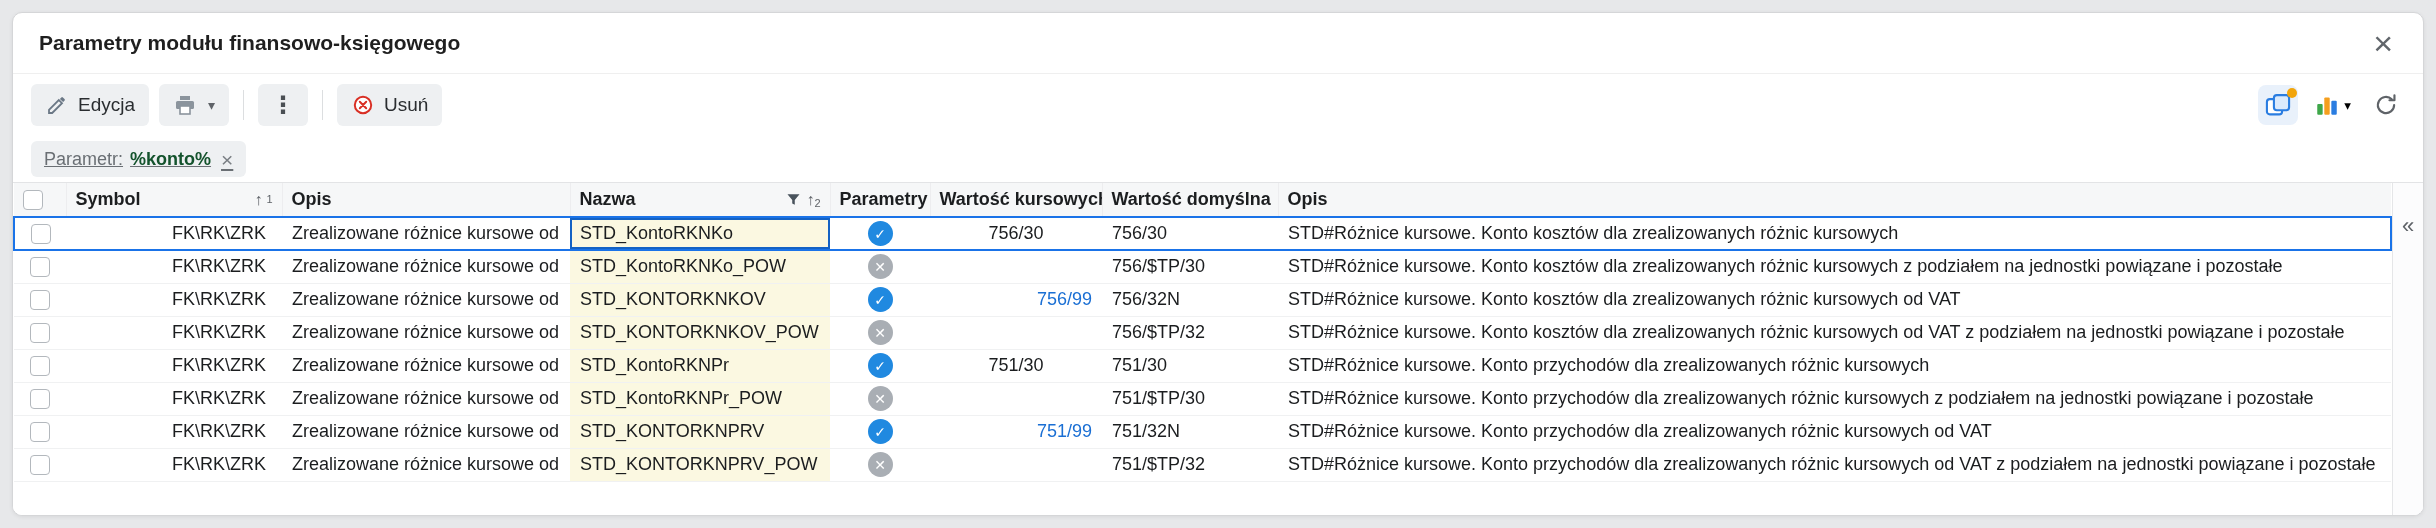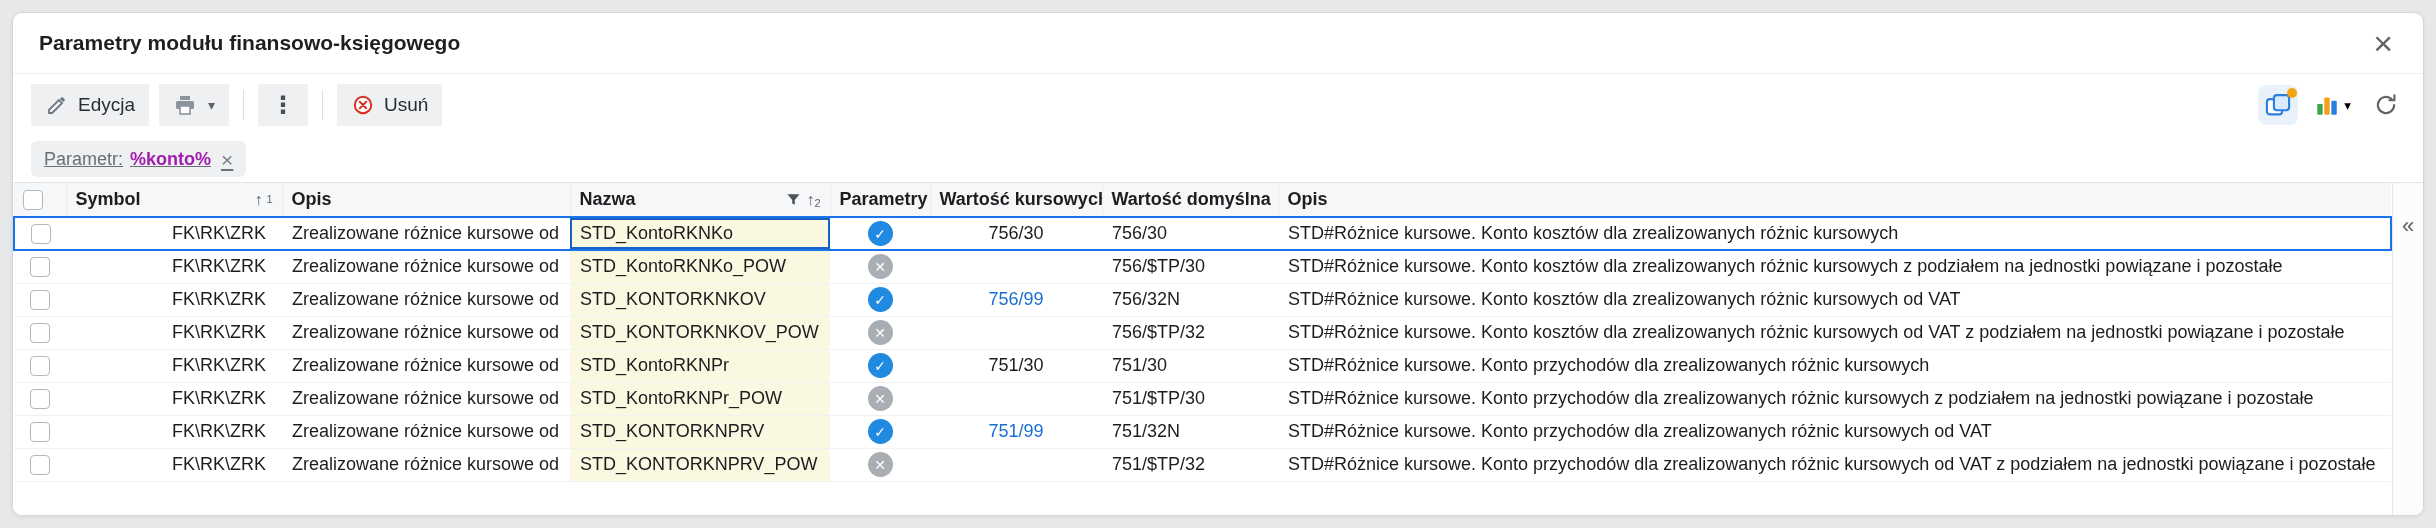--- a/index.html
+++ b/index.html
@@ -16,34 +16,34 @@
     display:flex;flex-direction:column;overflow:hidden;
   }
   
   .titlebar{height:60px;flex:0 0 auto;display:flex;align-items:center;padding:0 26px;border-bottom:1px solid #efefef;}
   .title{font-size:21px;font-weight:bold;color:#1f1f1f;}
   .close-btn{margin-left:auto;font-size:34px;line-height:1;color:#61666b;cursor:pointer;padding:0 4px;}
   
   .toolbar{height:62px;flex:0 0 auto;display:flex;align-items:center;gap:10px;padding:0 18px;}
   .tb-btn{
     display:inline-flex;align-items:center;gap:9px;height:42px;padding:0 14px;
-    background:#eef0f2;border:none;border-radius:0;font-size:19px;color:#2a2d30;
+    background:#eef0f2;border:none;border-radius:6px;font-size:19px;color:#2a2d30;
     font-family:inherit;cursor:pointer;white-space:nowrap;
   }
   .tb-btn .chev{font-size:14px;color:#5f6368;margin-left:2px;}
   .tb-sep{width:1px;height:30px;background:#dcdee0;margin:0 4px;flex:0 0 auto;}
   .kebab{font-size:24px;font-weight:bold;color:#4a4f54;padding:0 13px;letter-spacing:0;}
   .tb-spacer{flex:1;}
   .icon-btn{background:transparent;border:none;display:inline-flex;align-items:center;gap:4px;padding:6px;border-radius:8px;cursor:pointer;position:relative;}
   .icon-btn.hl{background:#e9f1fb;}
   .notif-dot{position:absolute;top:3px;right:1px;width:10px;height:10px;border-radius:50%;background:#f2a50c;}
   
   .filter-row{height:46px;flex:0 0 auto;display:flex;align-items:center;padding:0 18px;}
   .chip{display:inline-flex;align-items:center;gap:7px;height:36px;padding:0 13px;background:#eef0f2;border-radius:6px;font-size:18px;color:#6a6f74;cursor:pointer;text-decoration:underline;}
-  .chip b{color:#a21caf;}
+  .chip b{color:#14532d;}
   .chip-x{font-size:21px;color:#7a7f84;margin-left:3px;line-height:1;cursor:pointer;}
   
   .grid-wrap{flex:1;min-height:0;display:flex;align-items:flex-start;border-top:1px solid #e3e4e6;background:#fff;}
   table{border-collapse:collapse;table-layout:fixed;width:calc(100% - 30px);}
   .strip{align-self:stretch;width:30px;flex:0 0 auto;border-left:1px solid #e5e6e8;background:#fcfcfd;display:flex;justify-content:center;}
   .collapse-btn{margin-top:32px;color:#5f6368;font-size:22px;line-height:1;cursor:pointer;}
   th,td{box-sizing:border-box;}
   tr.group-row th{
     height:26px;background:#f6f7f8;font-size:18px;font-weight:bold;color:#26282b;
     text-align:left;padding:0 10px;border-bottom:1px solid #ececee;white-space:nowrap;
@@ -61,21 +61,21 @@
   .sort sub{font-size:11px;line-height:1;}
   td{
     height:33px;padding:0 10px;font-size:18px;color:#1b1d1f;
     border-bottom:1px solid #f0f1f2;white-space:nowrap;overflow:hidden;background:#fff;
   }
   .c-check{text-align:center;padding:0 6px;}
   td.c-symbol{text-align:right;padding-right:16px;}
   td.c-nazwa{background:#fbf8e1;}
   td.c-set{text-align:center;}
   td.c-wu{text-align:center;}
-  td.c-wu.link{color:#1a6fd4;cursor:pointer;}
+  td.c-wu.link{color:#1a6fd4;cursor:pointer;text-align:right;}
   input[type="checkbox"]{
     appearance:none;-webkit-appearance:none;width:20px;height:20px;margin:0;
     border:1.5px solid #b3b8bd;border-radius:4px;background:#fff;vertical-align:middle;cursor:pointer;
   }
   .badge{
     display:inline-flex;align-items:center;justify-content:center;
     width:25px;height:25px;border-radius:50%;color:#fff;font-size:14px;font-weight:bold;vertical-align:middle;
   }
   .badge.on{background:#2089e0;}
   .badge.off{background:#a9aeb4;}

